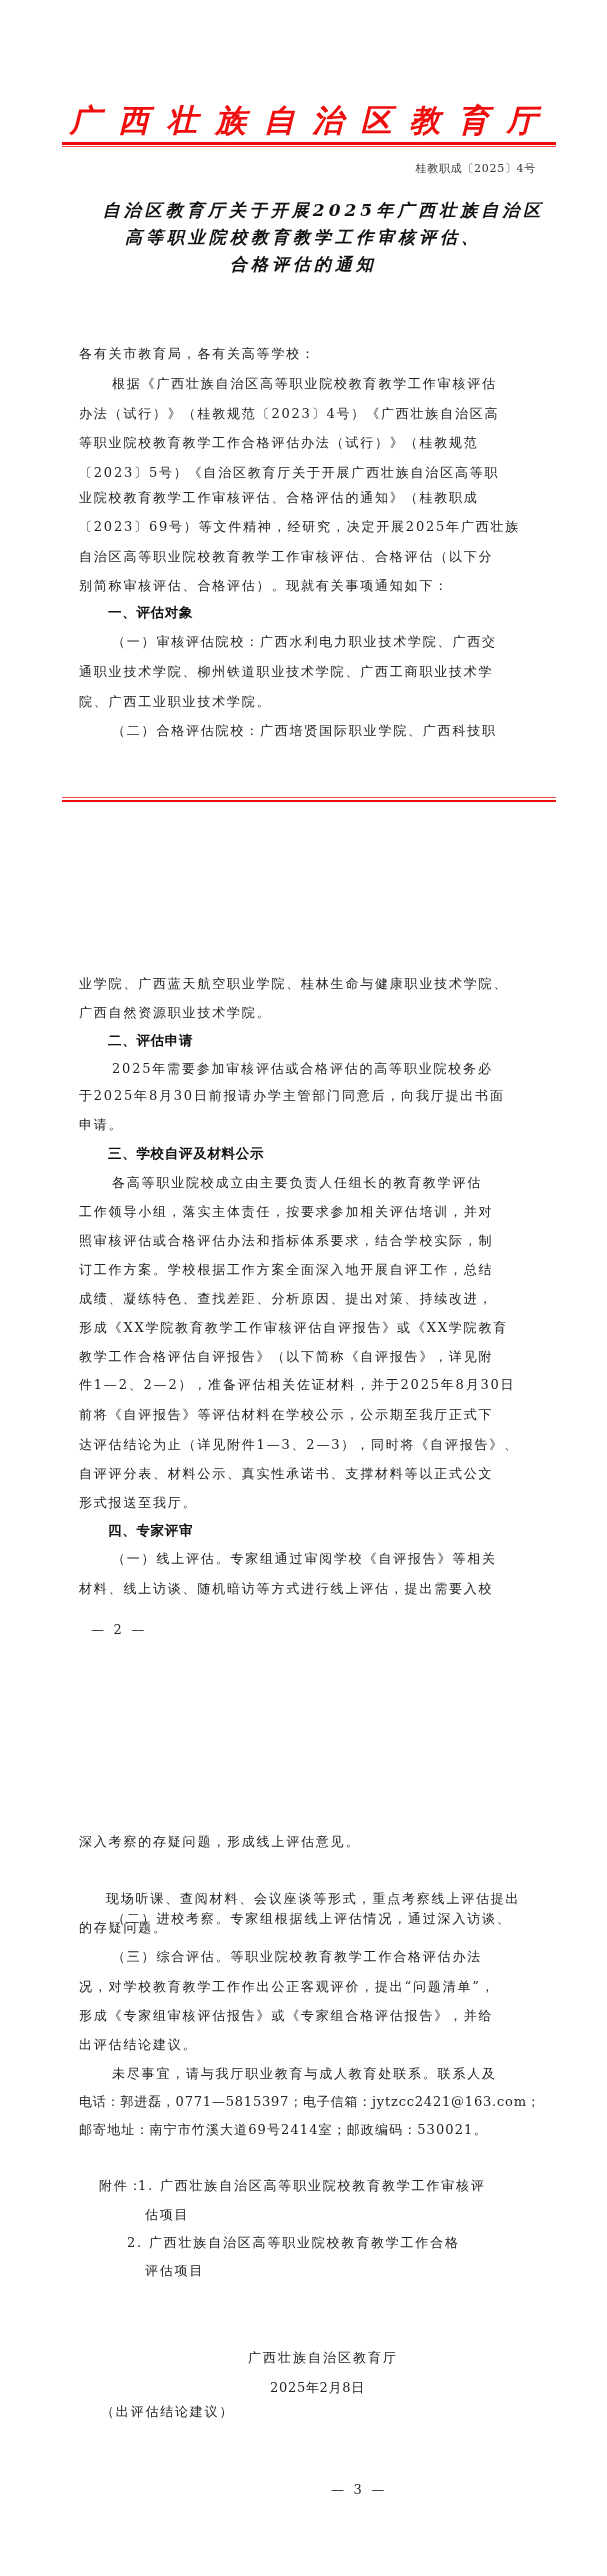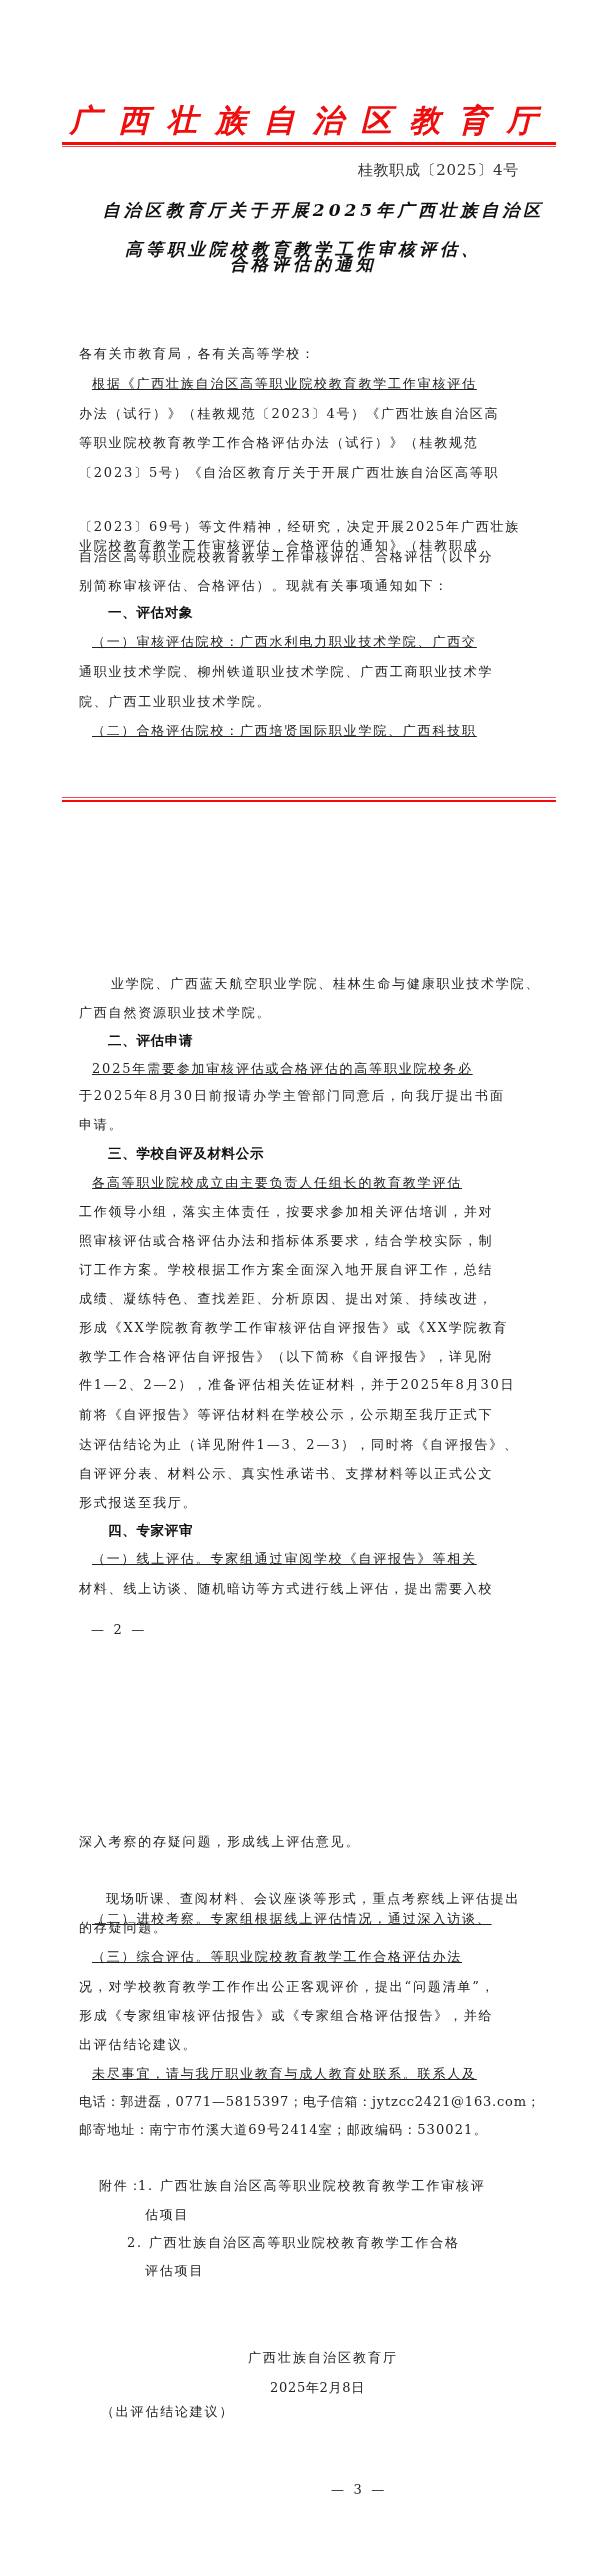--- a/index.html
+++ b/index.html
@@ -6,71 +6,71 @@
   body { width:607px; height:2576px; position:relative; overflow:hidden;
          font-family:"DejaVu Serif","Liberation Serif",serif; color:#1a1a1a; }
   .abs { position:absolute; white-space:nowrap; }
   .masthead { left:0; width:607px; top:100px; text-align:center; color:#f00d0d;
               font-size:31px; letter-spacing:17.5px; font-style:italic; font-weight:bold;
               font-family:"DejaVu Serif",serif; padding-left:17.5px; box-sizing:border-box; }
   .rule { position:absolute; left:62px; width:494px; }
   .rule .thick { height:2.7px; background:#f30a0a; }
   .rule .thin { height:1.3px; background:#f54a4a; }
   .rule .gap { height:1.3px; }
-  .docno { right:88px; top:161px; font-size:15px; color:#333; letter-spacing:0.7px; }
+  .docno { right:71px; top:161px; font-size:11px; color:#333; letter-spacing:0.7px; }
   .title { left:0; width:607px; text-align:center; font-size:17px; font-weight:bold;
            color:#111; letter-spacing:4px; font-style:italic; }
   .line { left:79px; font-size:13px; color:#222; letter-spacing:1.8px; }
-  .indent { left:92px;text-decoration:underline; }
+  .indent { left:112px; }
   .heading { left:108px; font-size:13.5px; font-weight:bold; color:#111;
              font-family:"DejaVu Sans","Liberation Sans",sans-serif; letter-spacing:0.7px; }
   .pageno { font-size:13px; color:#222; letter-spacing:2.7px; }
   .sig { font-size:13px; color:#222; letter-spacing:2px; }
 </style>
 </head>
 <body>
 
 <div class="abs masthead">广西壮族自治区教育厅</div>
 
 <div class="rule" style="top:142px;">
   <div class="thick"></div>
   <div class="gap"></div>
   <div class="thin"></div>
 </div>
 
 <div class="abs docno">桂教职成〔2025〕4号</div>
 
 <div class="abs title" style="top:199px;margin-left:20px;">自治区教育厅关于开展2025年广西壮族自治区</div>
-<div class="abs title" style="top:238px;font-style:italic;">高等职业院校教育教学工作审核评估、</div>
+<div class="abs title" style="top:226px;font-style:italic;">高等职业院校教育教学工作审核评估、</div>
 <div class="abs title" style="top:253px;">合格评估的通知</div>
 
 <div class="abs line" style="top:345px;">各有关市教育局，各有关高等学校：</div>
 
 <div class="abs line indent" style="top:375px;">根据《广西壮族自治区高等职业院校教育教学工作审核评估</div>
 <div class="abs line" style="top:405px;">办法（试行）》（桂教规范〔2023〕4号）《广西壮族自治区高</div>
 <div class="abs line" style="top:434px;">等职业院校教育教学工作合格评估办法（试行）》（桂教规范</div>
 <div class="abs line" style="top:464px;">〔2023〕5号）《自治区教育厅关于开展广西壮族自治区高等职</div>
-<div class="abs line" style="top:489px;margin-top:48px;">业院校教育教学工作审核评估、合格评估的通知》（桂教职成</div>
+<div class="abs line" style="top:489px;">业院校教育教学工作审核评估、合格评估的通知》（桂教职成</div>
 <div class="abs line" style="top:518px;">〔2023〕69号）等文件精神，经研究，决定开展2025年广西壮族</div>
 <div class="abs line" style="top:548px;">自治区高等职业院校教育教学工作审核评估、合格评估（以下分</div>
 <div class="abs line" style="top:577px;">别简称审核评估、合格评估）。现就有关事项通知如下：</div>
 
 <div class="abs heading" style="top:604px;">一、评估对象</div>
 <div class="abs line indent" style="top:633px;">（一）审核评估院校：广西水利电力职业技术学院、广西交</div>
 <div class="abs line" style="top:663px;">通职业技术学院、柳州铁道职业技术学院、广西工商职业技术学</div>
 <div class="abs line" style="top:693px;">院、广西工业职业技术学院。</div>
 <div class="abs line indent" style="top:722px;">（二）合格评估院校：广西培贤国际职业学院、广西科技职</div>
 
 <div class="rule" style="top:797px;">
   <div class="thin"></div>
   <div class="gap"></div>
   <div class="thick"></div>
 </div>
 
-<div class="abs line" style="top:975px;margin-left:32px;">业学院、广西蓝天航空职业学院、桂林生命与健康职业技术学院、</div>
+<div class="abs line" style="top:975px;">业学院、广西蓝天航空职业学院、桂林生命与健康职业技术学院、</div>
 <div class="abs line" style="top:1004px;">广西自然资源职业技术学院。</div>
 
 <div class="abs heading" style="top:1032px;">二、评估申请</div>
 <div class="abs line indent" style="top:1060px;">2025年需要参加审核评估或合格评估的高等职业院校务必</div>
 <div class="abs line" style="top:1087px;">于2025年8月30日前报请办学主管部门同意后，向我厅提出书面</div>
 <div class="abs line" style="top:1116px;">申请。</div>
 
 <div class="abs heading" style="top:1145px;">三、学校自评及材料公示</div>
 <div class="abs line indent" style="top:1174px;">各高等职业院校成立由主要负责人任组长的教育教学评估</div>
 <div class="abs line" style="top:1203px;">工作领导小组，落实主体责任，按要求参加相关评估培训，并对</div>

